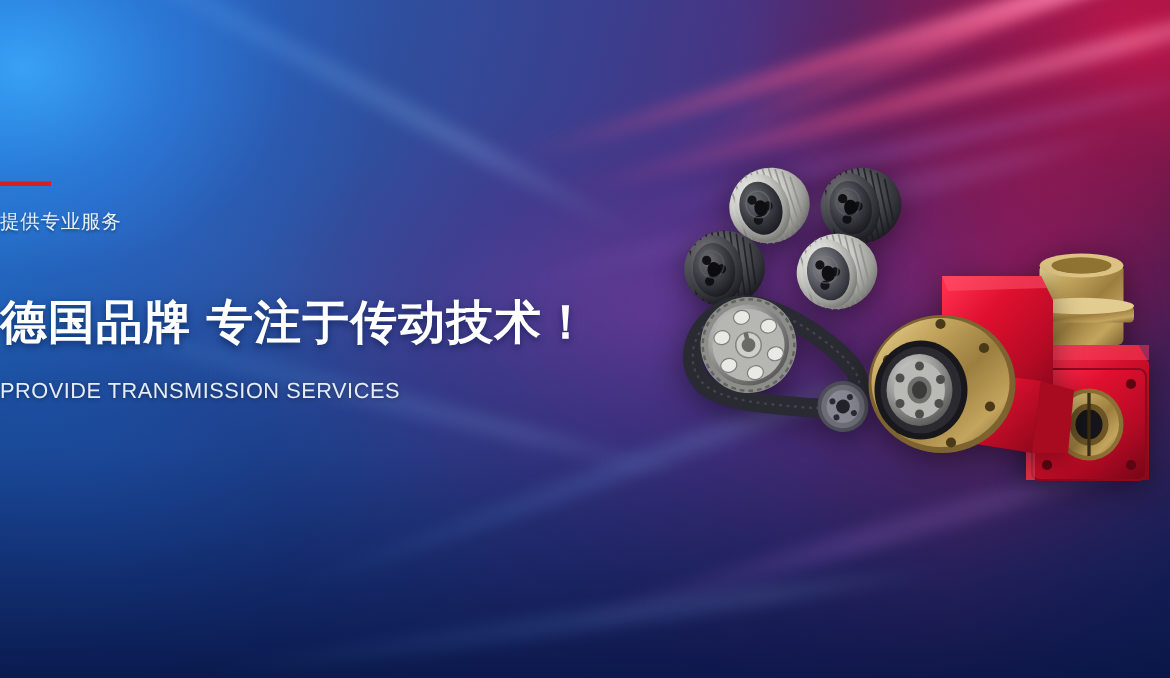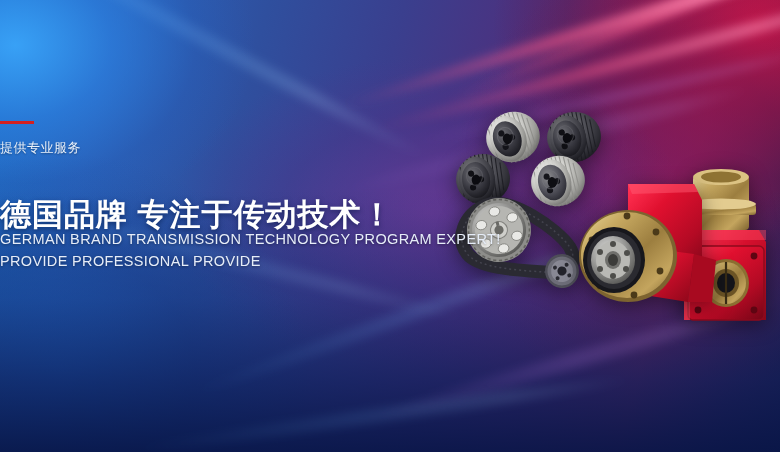--- a/index.html
+++ b/index.html
@@ -469,17 +469,16 @@
         <path d="M 118 78 L 140 84 L 136 126 L 112 126 Z" fill="#a80a20"></path>
       </svg>
     </div>
 
   </div>
 
   <div id="copy">
     <div id="accent-rule"></div>
     <div id="kicker">提供专业服务</div>
     <div id="headline">德国品牌 专注于传动技术！</div>
-    <div id="sub1">GERMAN BRAND TRANSMISSION TECHNOLOGY PROGRAM EXPERT!</div>
-    <div id="sub2">PROVIDE PROFESSIONAL PROVIDE</div>
+    <div id="sub2">PROVIDE TRANSMISSION SERVICES</div>
   </div>
 
 </div>
 
 </body></html>

